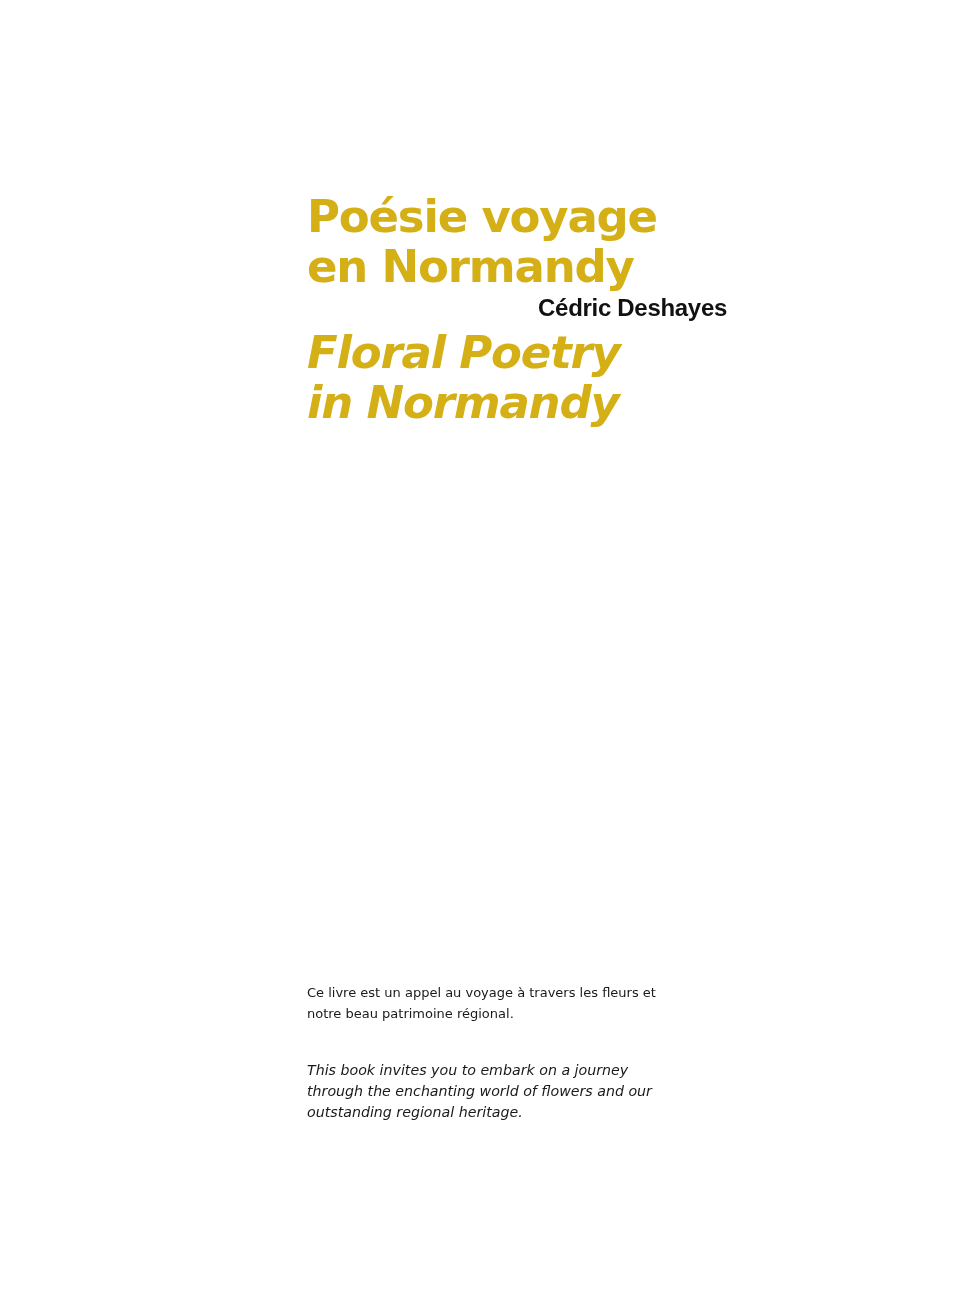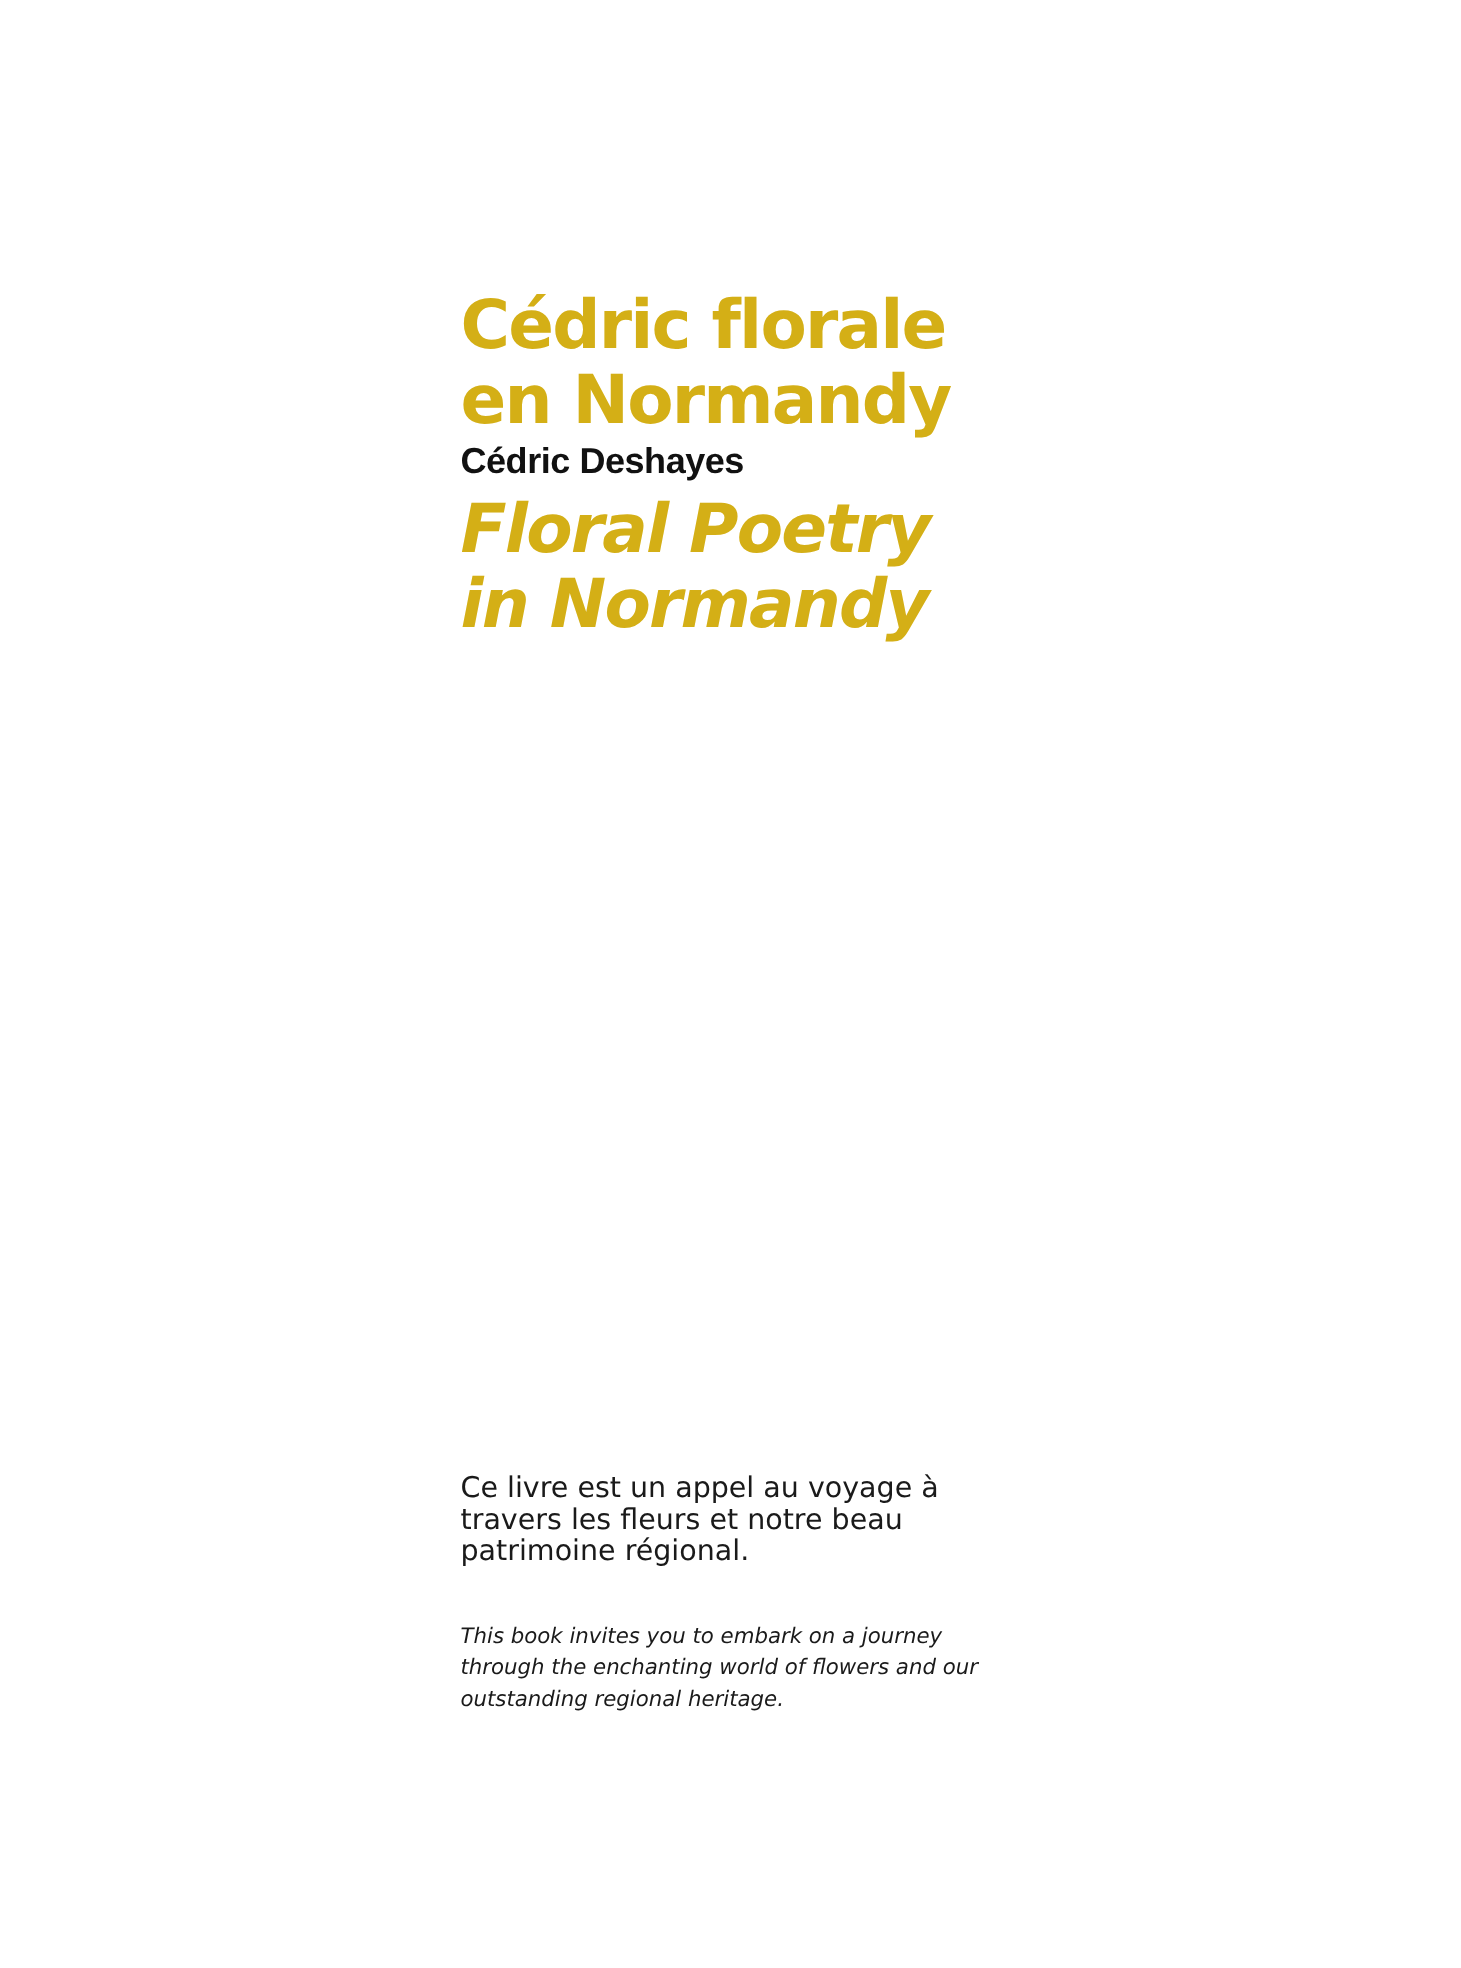--- a/index.html
+++ b/index.html
@@ -48,39 +48,40 @@
 
   .author {
     color: #111111;
     font-family: "Liberation Sans", sans-serif;
     font-weight: 700;
     font-size: 24px;
     line-height: 28px;
     letter-spacing: -0.3px;
     margin: 2px 0 4px 0;
     white-space: nowrap;
+    text-align: right;
   }
 
   .title-en {
     margin-top: 6px;
     font-style: italic;
   }
 
   
   .blurb-block {
     position: absolute;
     left: 307px;
     top: 982px;
     width: 360px;
   }
 
   .blurb-fr {
     color: #1a1a1a;
     font-family: "DejaVu Sans", sans-serif;
-    font-size: 19px;
+    font-size: 13px;
     line-height: 21px;
     margin: 0;
   }
 
   .blurb-en {
     color: #1a1a1a;
     font-family: "DejaVu Sans", sans-serif;
     font-size: 14.2px;
     line-height: 21px;
     font-style: italic;
@@ -88,21 +89,21 @@
   }
 </style>
 </head>
 <body>
 
 <div class="page">
 
   <div class="title-block">
 
     <h1 class="title-fr">
-      <span class="line">Cédric florale</span>
+      <span class="line">Poésie voyage</span>
       <span class="line">en Normandy</span>
     </h1>
 
     <div class="author">Cédric Deshayes</div>
 
     <h1 class="title-en">
       <span class="line">Floral Poetry</span>
       <span class="line">in Normandy</span>
     </h1>
 

